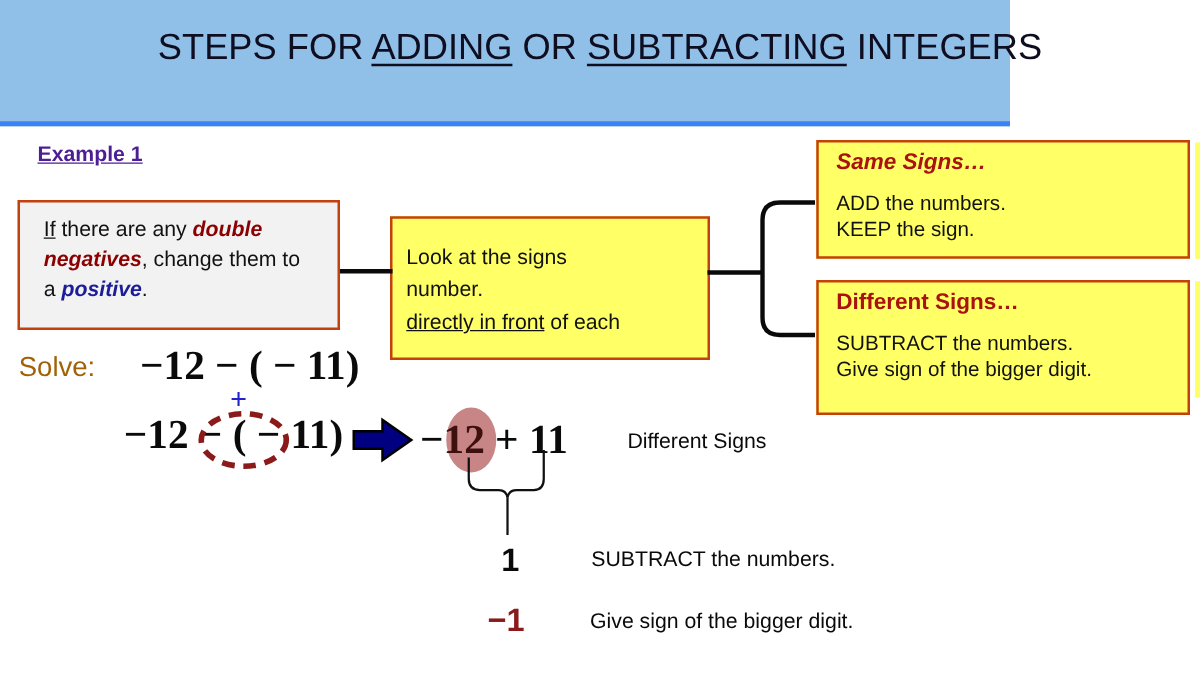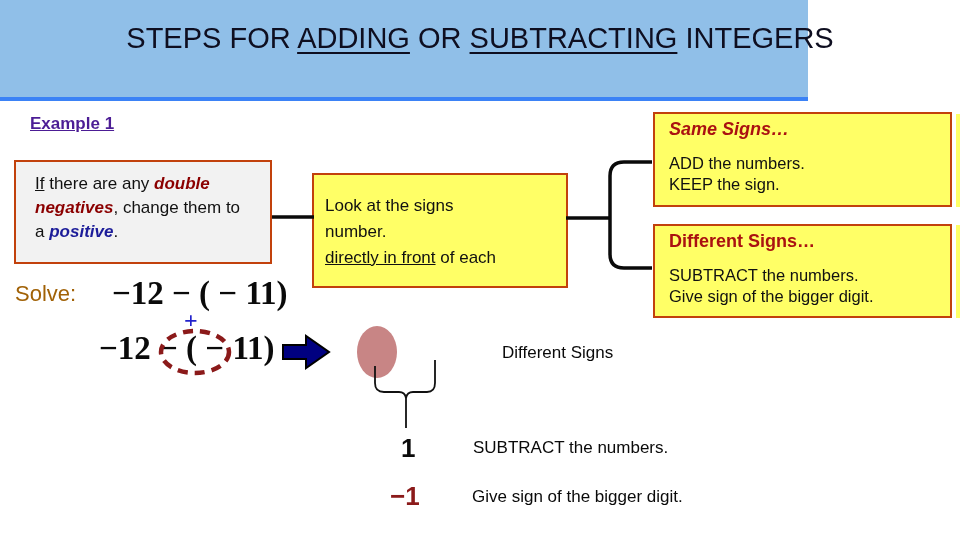--- a/index.html
+++ b/index.html
@@ -17,21 +17,21 @@
   .example{position:absolute;left:30px;top:114px;font-size:17px;font-weight:bold;
     text-decoration:underline;color:#4c1d95;}
   
   .box{position:absolute;box-sizing:border-box;border:2px solid #c2410c;font-size:17px;}
   .box-left{left:14px;top:160px;width:258px;height:104px;background:#F2F2F2;
     padding:10px 19px;line-height:24px;}
   .box-mid{left:312px;top:158px;width:256px;height:115px;background:#FFFF66;
     padding:18px 11px;line-height:26px;margin-top:15px;}
   .box-right{left:653px;width:299px;background:#FFFF66;padding:5px 14px;line-height:21px;font-size:16.5px;}
   .box-same{top:112px;height:95px;}
-  .box-diff{top:224px;height:94px;}
+  .box-diff{top:224px;height:108px;}
   .box-head{font-size:18px;font-weight:bold;color:#AA1111;margin-bottom:13px;}
   .box-head.it{font-style:italic;}
   .em-red{color:#8B0000;font-weight:bold;font-style:italic;}
   .em-blue{color:#1c1c99;font-weight:bold;font-style:italic;}
   .u{text-decoration:underline;}
   .sliver{position:absolute;left:956px;width:4px;background:#FFFF66;}
   
   .solve-label{position:absolute;left:15px;top:281px;font-size:22px;color:#a16207;}
   .math{position:absolute;font-family:"Liberation Serif",serif;font-weight:bold;
     font-size:33px;color:#0a0a0a;white-space:nowrap;}
@@ -89,20 +89,21 @@
     <div>SUBTRACT the numbers.</div>
     <div>Give sign of the bigger digit.</div>
   </div>
   <div class="sliver content" style="top:114px;height:93px;"></div>
   <div class="sliver content" style="top:225px;height:93px;"></div>
 
   <div class="solve-label content">Solve:</div>
   <div class="math expr1 content">−12 − ( − 11)</div>
   <div class="plus content">+</div>
   <div class="math expr2 content">−12 − ( − 11)</div>
+  <div class="math expr3 content"><span>−</span><span class="n12">12</span><span> + 11</span></div>
   <div class="note content">Different Signs</div>
 
   <div class="step-num s1 content">1</div>
   <div class="step-txt t1 content">SUBTRACT the numbers.</div>
   <div class="step-num s2 content">−1</div>
   <div class="step-txt t2 content">Give sign of the bigger digit.</div>
 
   <svg class="layer front" width="960" height="540">
 
     <line x1="272" y1="217" x2="314" y2="217" stroke="#0a0a0a" stroke-width="3.5"></line>

